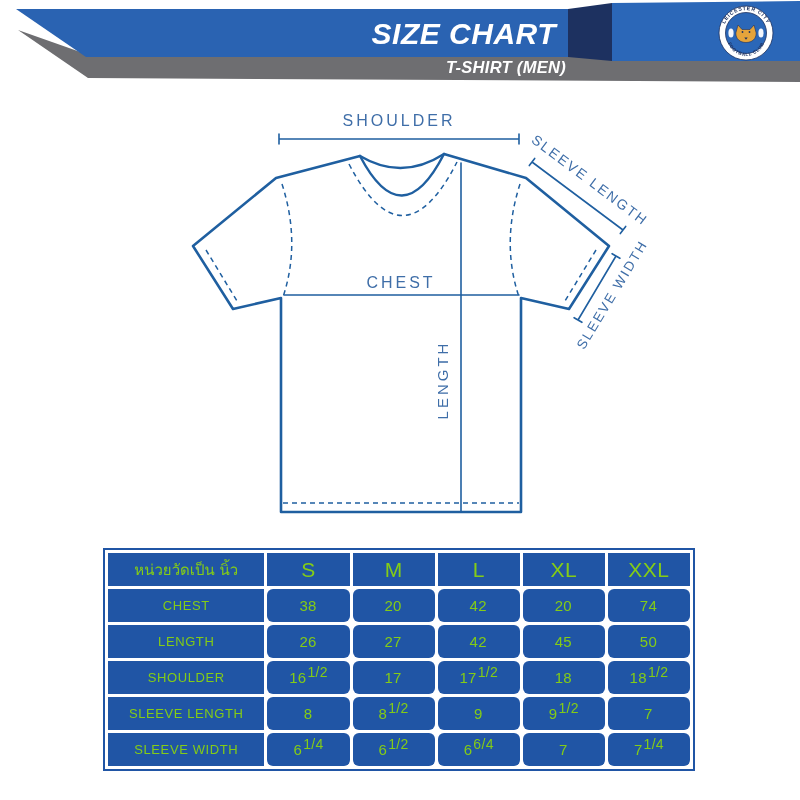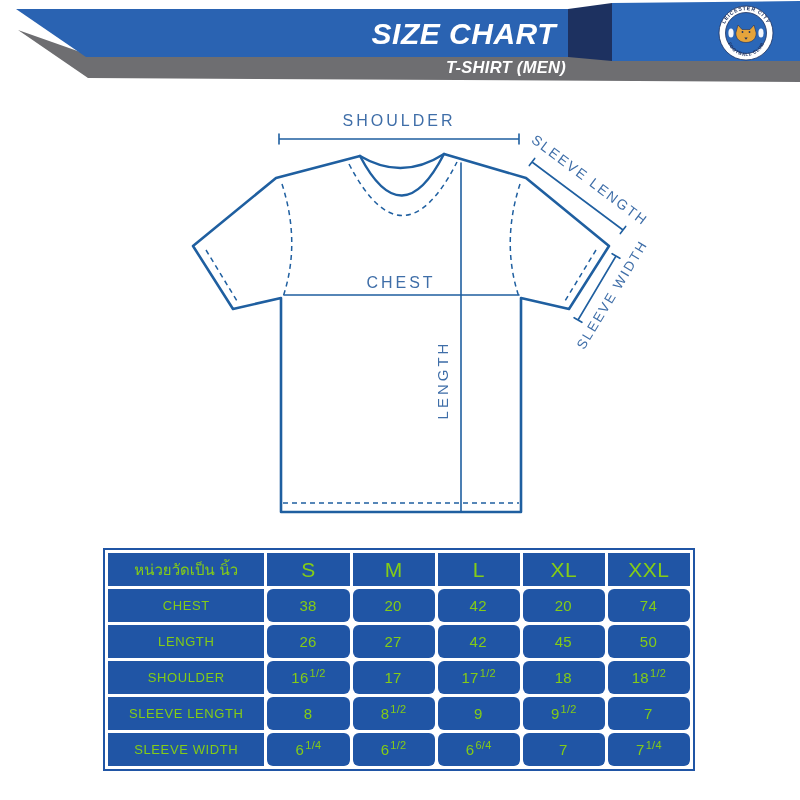--- a/index.html
+++ b/index.html
@@ -10,21 +10,21 @@
   #table-wrap{position:absolute;left:103px;top:548px;width:592px;}
   table.size{width:100%;border-collapse:separate;border-spacing:3px;
              border:2px solid #2055a5;background:#ffffff;table-layout:fixed;}
   table.size td,table.size th{background:#2055a5;color:#84cc16;text-align:center;
              vertical-align:middle;height:33px;padding:0;font-weight:400;}
   col.c0{width:27.6%;} col.cn{width:14.48%;}
   .unit-th{font-size:15px;font-weight:700;font-family:"DejaVu Sans","Liberation Sans",sans-serif;}
   .size-th{font-size:21px;font-weight:400;letter-spacing:.5px;}
   .row-label{font-size:13px;font-weight:700;letter-spacing:.6px;}
   .val{font-size:15px;letter-spacing:.3px;border-radius:6px;}
-  .val sup{font-size:11px;vertical-align:6px;margin-left:1px;line-height:0;}
+  .val sup{font-size:14px;vertical-align:6px;margin-left:1px;line-height:0;}
 </style>
 </head>
 <body>
 
 <div id="page">
 
   <svg id="hero" width="800" height="548" viewBox="0 0 800 548">
 
     <polygon points="18,30 86,54 600,54 622,60 800,60 800,82 88,78" fill="#6e6e71"></polygon>
 

